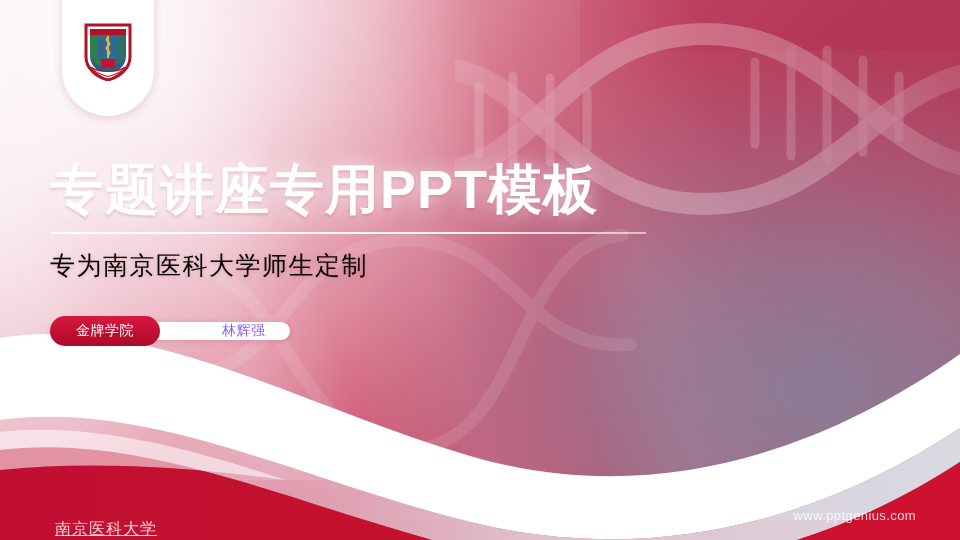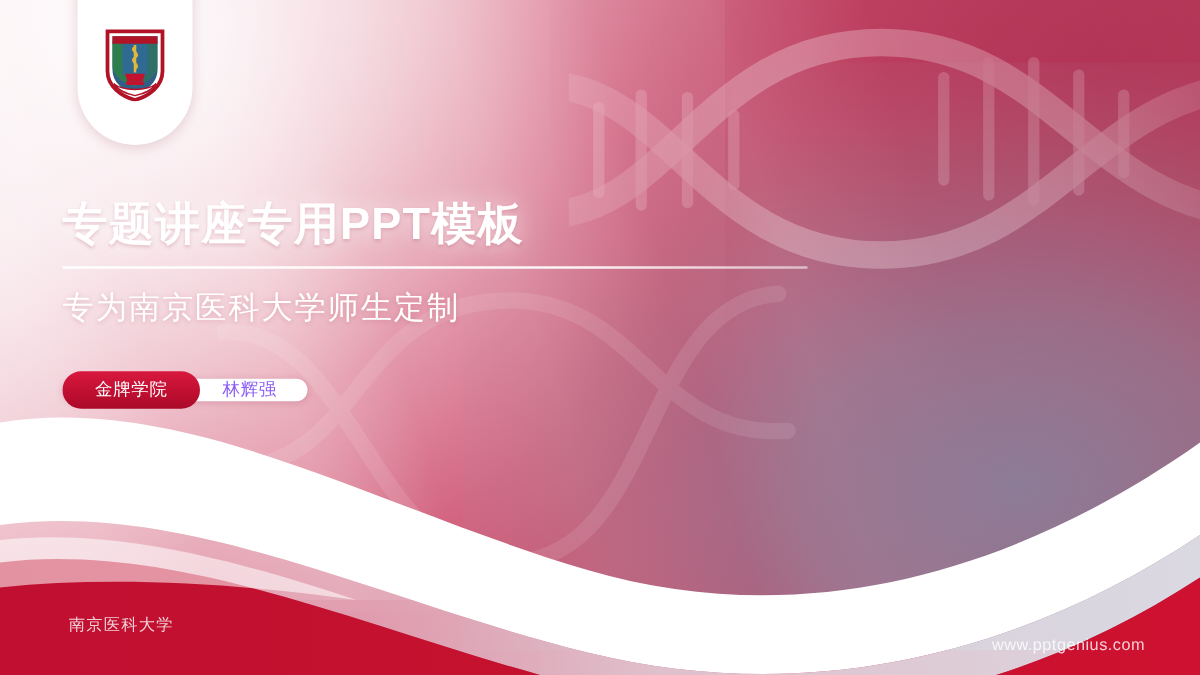--- a/index.html
+++ b/index.html
@@ -145,21 +145,21 @@
   }
 
   
   .content {
     position: absolute;
     left: 50px;
     top: 160px;
     width: 700px;
   }
   .main-title {
-    font-size: 36px;
+    font-size: 54px;
     font-weight: bold;
     color: #ffffff;
     letter-spacing: 1px;
     line-height: 1.08;
     margin: 0;
     text-shadow:
        0 0 18px rgba(255,255,255,0.55),
        0 0 38px rgba(255,255,255,0.30),
        0 2px 3px rgba(150,30,60,0.25);
     white-space: nowrap;
@@ -169,37 +169,38 @@
     width: 596px;
     height: 2px;
     background: linear-gradient(90deg,
       rgba(255,255,255,0.95) 0%,
       rgba(255,255,255,0.9) 70%,
       rgba(255,255,255,0.55) 100%);
   }
   .subtitle {
     margin-top: 16px;
     font-size: 25px;
-    color: #ffffff;
+    color: #000000;
     letter-spacing: 1.5px;
     line-height: 1.2;
     text-shadow: 0 1px 4px rgba(150,30,60,0.22);
     white-space: nowrap;
   }
 
   
   .badge {
     margin-top: 42px;
     display: inline-flex;
     align-items: center;
     height: 18px;
     background: #ffffff;
     border-radius: 16px;
     padding: 0 4px 0 0;
     box-shadow: 0 1px 6px rgba(130,25,55,0.20);
+    gap: 44px;
   }
   .badge-tag {
     display: inline-flex;
     align-items: center;
     justify-content: center;
     height: 30px;
     min-width: 86px;
     padding: 0 12px;
     border-radius: 16px;
     background: linear-gradient(180deg, #d8183f 0%, #c00f31 55%, #ab0a29 100%);
@@ -214,24 +215,25 @@
     padding: 0 20px 0 18px;
     color: #8b5cf6;
     font-size: 14px;
     letter-spacing: 0.5px;
   }
 
   
   .footer-left {
     position: absolute;
     left: 55px;
-    bottom: 31px;
+    bottom: 0;
     color: rgba(255,255,255,0.80);
-    font-size: 13px;
+    font-size: 16px;
     letter-spacing: 1px;
+    text-decoration: underline;
   }
   .footer-right {
     position: absolute;
     right: 44px;
     bottom: 17px;
     color: rgba(255,255,255,0.80);
     font-size: 13px;
     letter-spacing: 0.4px;
   }
 </style>

